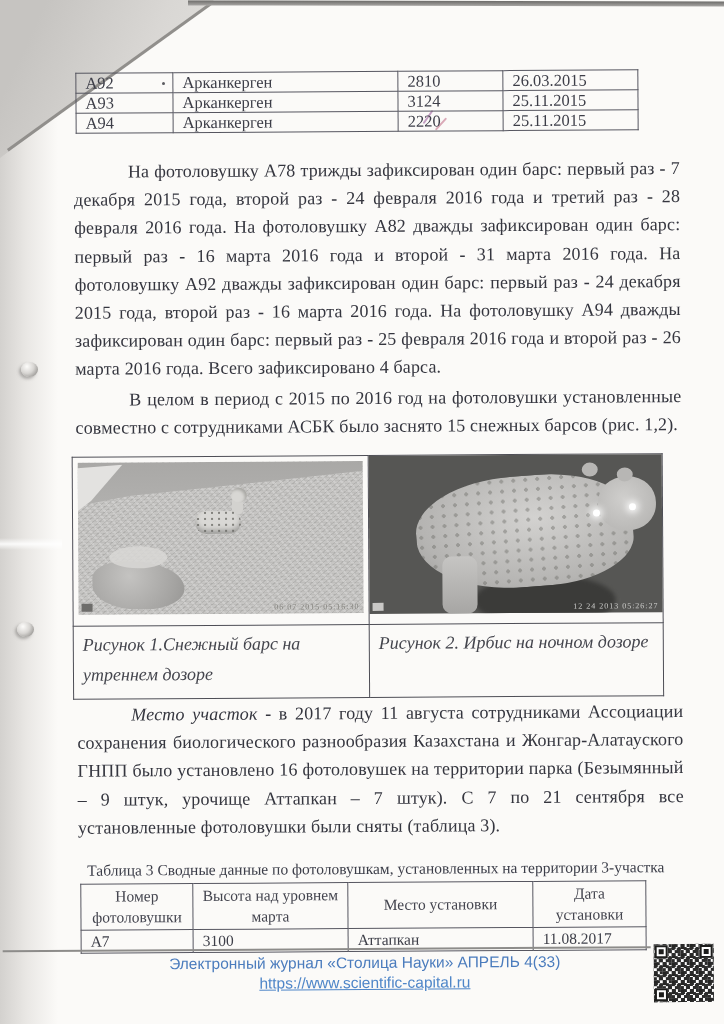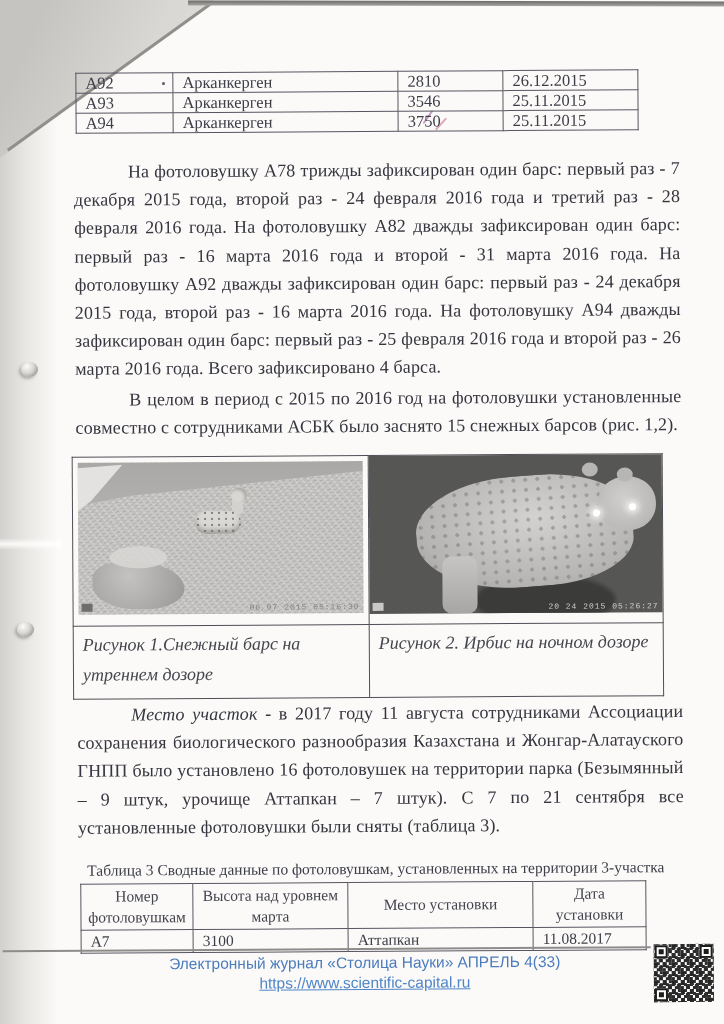--- a/index.html
+++ b/index.html
@@ -89,21 +89,21 @@
     background:linear-gradient(#c6c5c3,#a7a6a4);}
   .p2-head{position:absolute;right:2%;top:14%;width:58px;height:54px;border-radius:48%;
     background:radial-gradient(circle at 45% 42%,#d0cfcd,#b1b0ae);}
   .p2-ear{position:absolute;width:16px;height:14px;border-radius:50%;background:#b7b6b4;}
   .ear1{right:10%;top:8%;}
   .ear2{right:22%;top:5%;}
   .p2-eye{position:absolute;width:7px;height:7px;border-radius:50%;background:#fff;
     box-shadow:0 0 7px 2.5px rgba(255,255,255,.95);}
   .eye1{right:9%;top:31%;}
   .eye2{right:21%;top:35%;}
-  .ts{position:absolute;right:4px;bottom:2px;font-family:Liberation Mono, monospace;
+  .ts{position:absolute;right:4px;bottom:2px;font-family:Liberation Serif, serif;
     font-size:8px;letter-spacing:1px;white-space:nowrap;}
   .ts1{color:#83827d;}
   .ts2{color:#cfcfcd;}
   .cam-icon{position:absolute;left:3px;bottom:3px;width:11px;height:8px;}
   .ci1{background:#6e6d6b;}
   .ci2{background:#c9c8c6;}
   .capcell{height:66px;padding:3px 9px;font-style:italic;font-size:18px;line-height:30px;color:#44454d;}
 
   
   .t3cap{position:absolute;left:85px;top:860px;width:592px;font-size:15.5px;color:#3c3e49;margin:0;}
@@ -151,32 +151,32 @@
           <col style="width:97px">
           <col style="width:225px">
           <col style="width:105px">
           <col style="width:135px">
         </colgroup>
       <tbody>
           <tr>
         <td>А92</td>
         <td>Арканкерген</td>
         <td>2810</td>
-        <td>26.12.2015</td>
+        <td>26.03.2015</td>
       </tr>
       <tr>
         <td>А93</td>
         <td>Арканкерген</td>
-        <td>3546</td>
+        <td>3124</td>
         <td>25.11.2015</td>
       </tr>
       <tr>
         <td>А94</td>
         <td>Арканкерген</td>
-        <td>3750</td>
+        <td>2220</td>
         <td>25.11.2015</td>
       </tr>
     </tbody>
       </table>
 
     <p class="para p1 indent">На фотоловушку А78 трижды зафиксирован один барс: первый раз - 7 декабря 2015 года, второй раз - 24 февраля 2016 года и третий раз - 28 февраля 2016 года. На фотоловушку А82 дважды зафиксирован один барс: первый раз - 16 марта 2016 года и второй - 31 марта 2016 года. На фотоловушку А92 дважды зафиксирован один барс: первый раз - 24 декабря 2015 года, второй раз - 16 марта 2016 года. На фотоловушку А94 дважды зафиксирован один барс: первый раз - 25 февраля 2016 года и второй раз - 26 марта 2016 года. Всего зафиксировано 4 барса.</p>
     <p class="para p2 indent">В целом в период с 2015 по 2016 год на фотоловушки установленные совместно с сотрудниками АСБК было заснято 15 снежных барсов (рис. 1,2).</p>
 
     <table class="figs">
       <colgroup>
@@ -204,21 +204,21 @@
           <div class="photo photo2">
             <div class="p2-shadow"></div>
             <div class="p2-body"></div>
             <div class="p2-leg"></div>
             <div class="p2-head"></div>
             <div class="p2-ear ear1"></div>
             <div class="p2-ear ear2"></div>
             <div class="p2-eye eye1"></div>
             <div class="p2-eye eye2"></div>
             <div class="cam-icon ci2"></div>
-            <span class="ts ts2">20 24 2015 05:26:27</span>
+            <span class="ts ts2">12 24 2013 05:26:27</span>
           </div>
         </td>
       </tr>
       <tr>
         <td class="capcell">Рисунок 1.Снежный барс на утреннем дозоре</td>
         <td class="capcell">Рисунок 2. Ирбис на ночном дозоре</td>
       </tr>
     </tbody>
       </table>
 
@@ -227,21 +227,21 @@
     <p class="t3cap">Таблица 3 Сводные данные по фотоловушкам, установленных на территории 3-участка</p>
     <table class="t3">
       <colgroup>
           <col style="width:112px">
           <col style="width:155px">
           <col style="width:185px">
           <col style="width:113px">
         </colgroup>
       <tbody>
           <tr>
-        <th>Номер фотоловушкам</th>
+        <th>Номер фотоловушки</th>
         <th>Высота над уровнем марта</th>
         <th>Место установки</th>
         <th>Дата установки</th>
       </tr>
       <tr>
         <td>А7</td>
         <td>3100</td>
         <td>Аттапкан</td>
         <td>11.08.2017</td>
       </tr>

